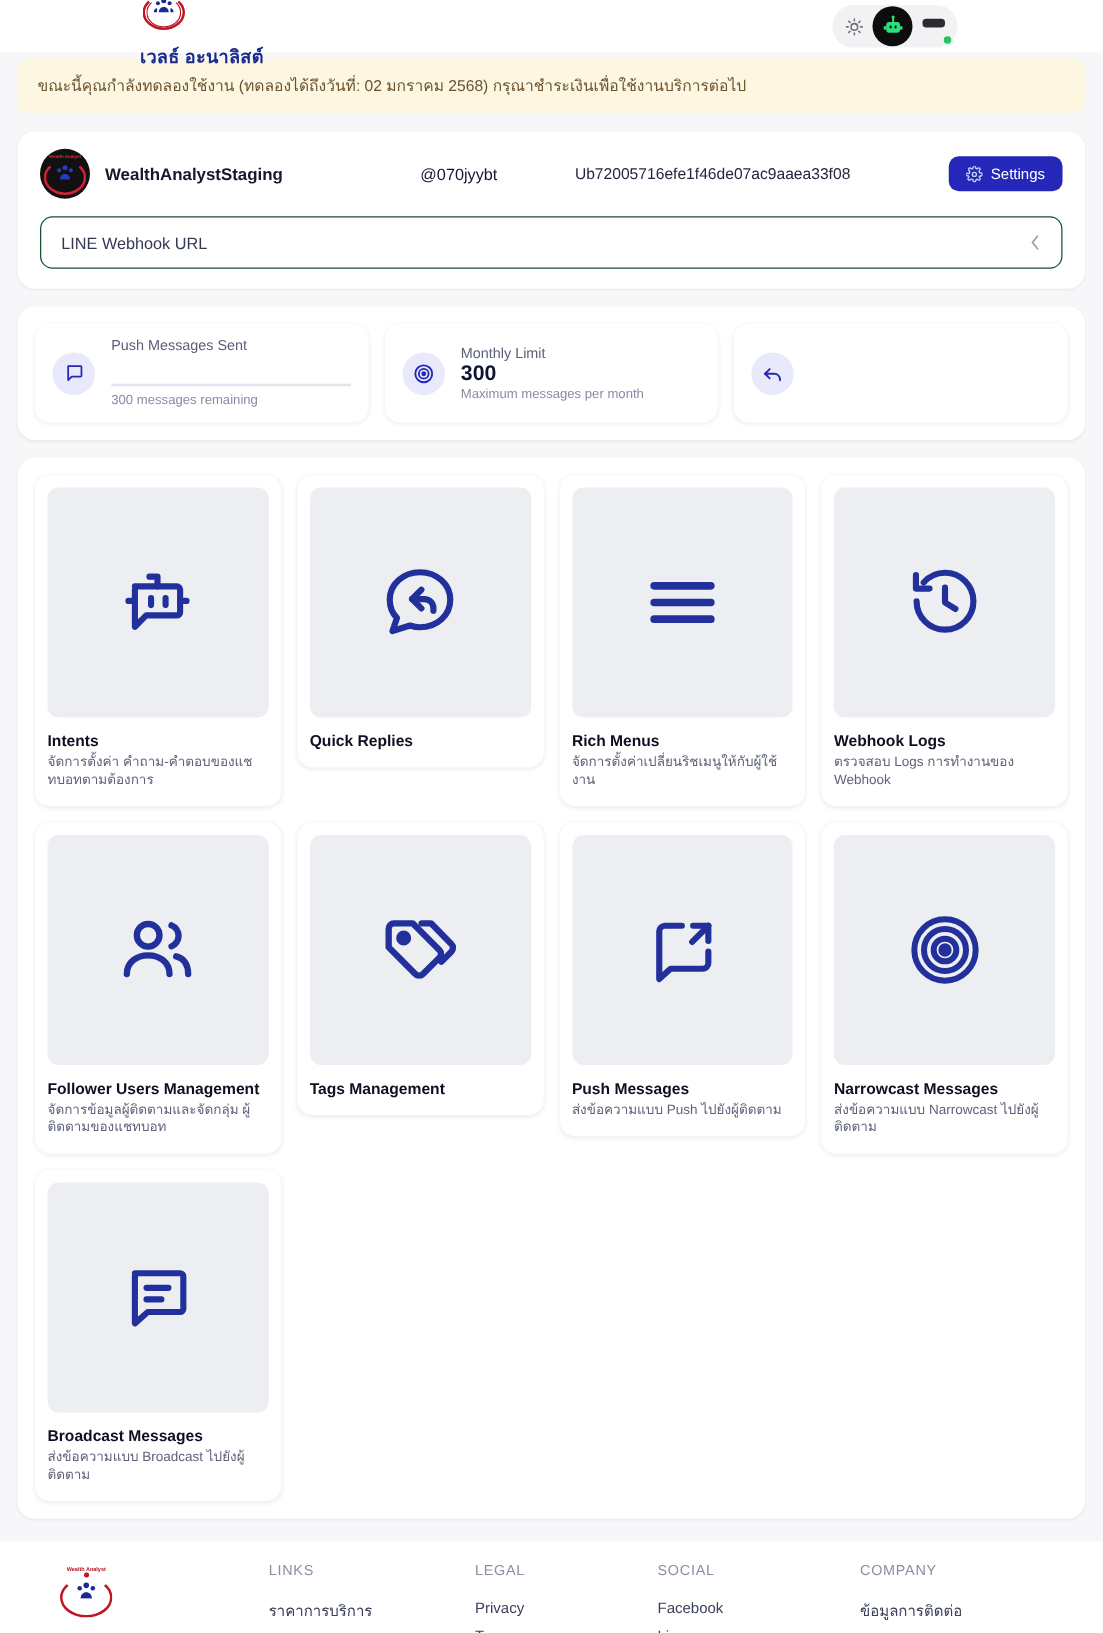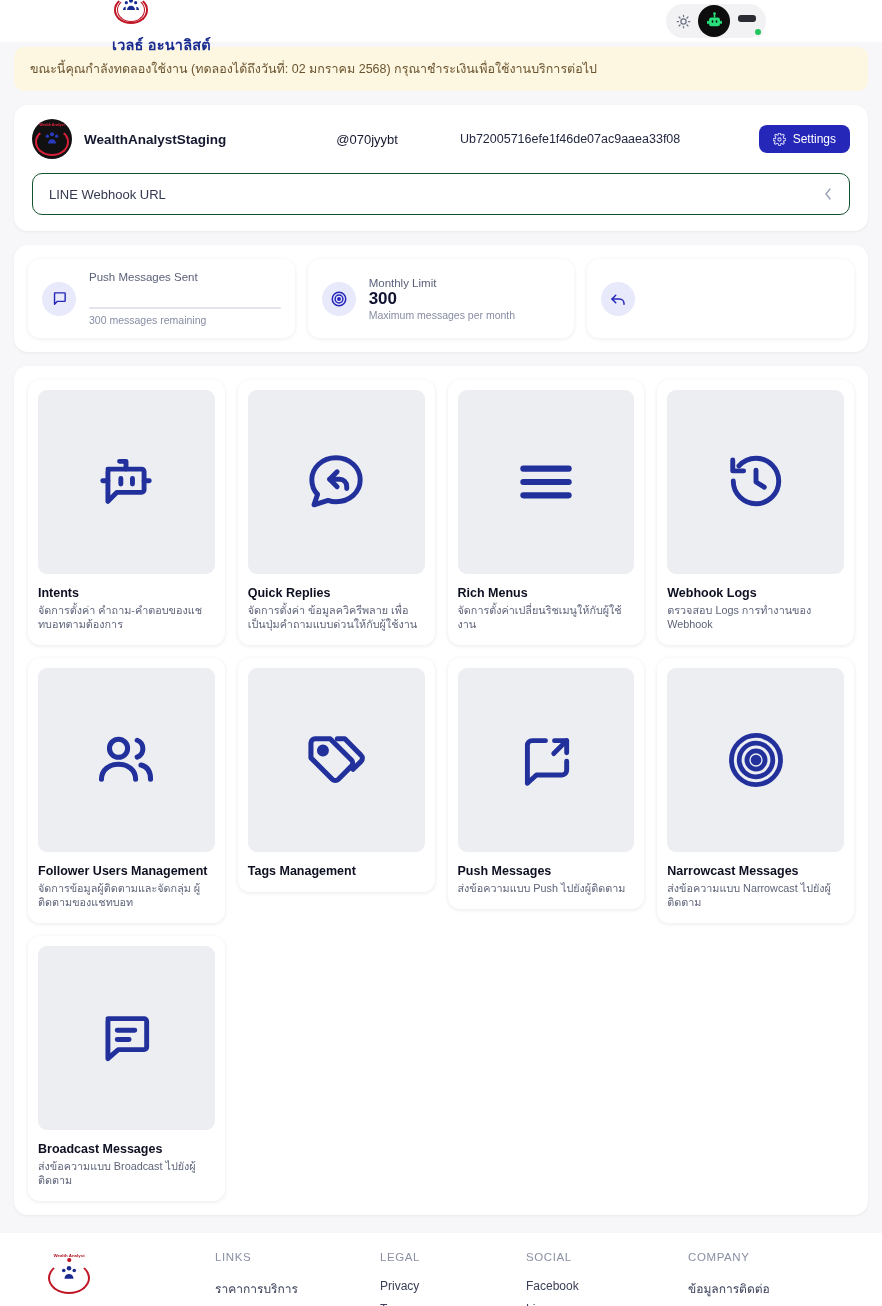--- a/index.html
+++ b/index.html
@@ -472,21 +472,20 @@
 
     <div class="feature-card">
       <div class="feature-thumb">
         <svg width="66" height="66" viewBox="0 0 24 24" fill="none" stroke="#22309c" stroke-width="1.8" stroke-linecap="round" stroke-linejoin="round">
           <path d="M12 3.2c5 0 8.8 3.6 8.8 8 0 4.5-3.8 8-8.8 8-1 0-2-.2-2.9-.5L4 20.3l1.3-3.8C4 15.2 3.2 13.3 3.2 11.2c0-4.4 3.8-8 8.8-8z"></path>
           <path d="M12.4 8.3L9.7 11l2.7 2.7"></path>
           <path d="M9.7 11h3.6a2.6 2.6 0 012.6 2.6v.8"></path>
         </svg>
       </div>
       <div class="feature-title">Quick Replies</div>
-      <div class="feature-desc">จัดการตั้งค่า ข้อมูลควิครีพลาย เพื่อเป็นปุ่มคำถามแบบด่วนให้กับผู้ใช้งาน</div>
     </div>
 
     <div class="feature-card">
       <div class="feature-thumb">
         <svg width="64" height="64" viewBox="0 0 24 24" fill="none" stroke="#22309c" stroke-width="2.3" stroke-linecap="round">
           <path d="M3.5 7h17M3.5 12h17M3.5 17h17"></path>
         </svg>
       </div>
       <div class="feature-title">Rich Menus</div>
       <div class="feature-desc">จัดการตั้งค่าเปลี่ยนริชเมนูให้กับผู้ใช้งาน</div>

